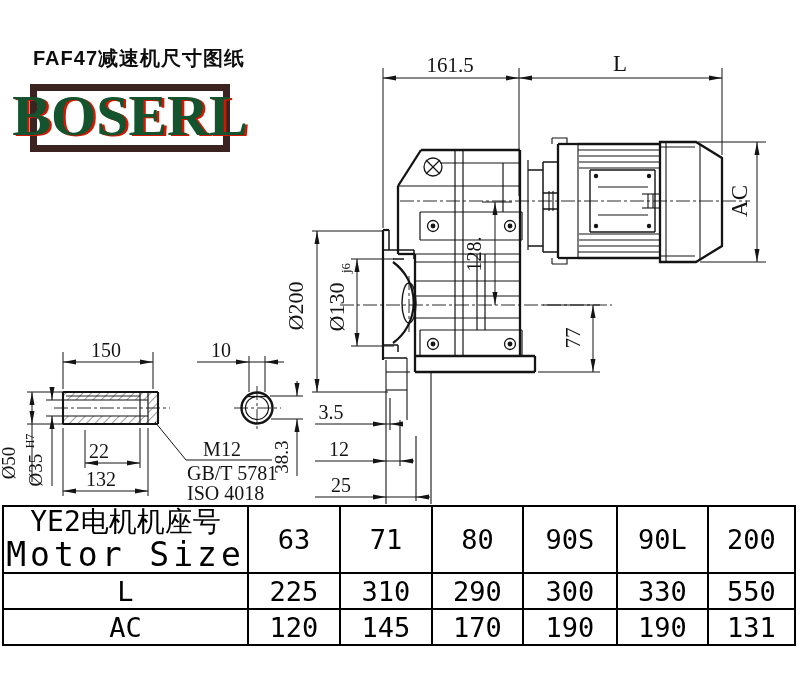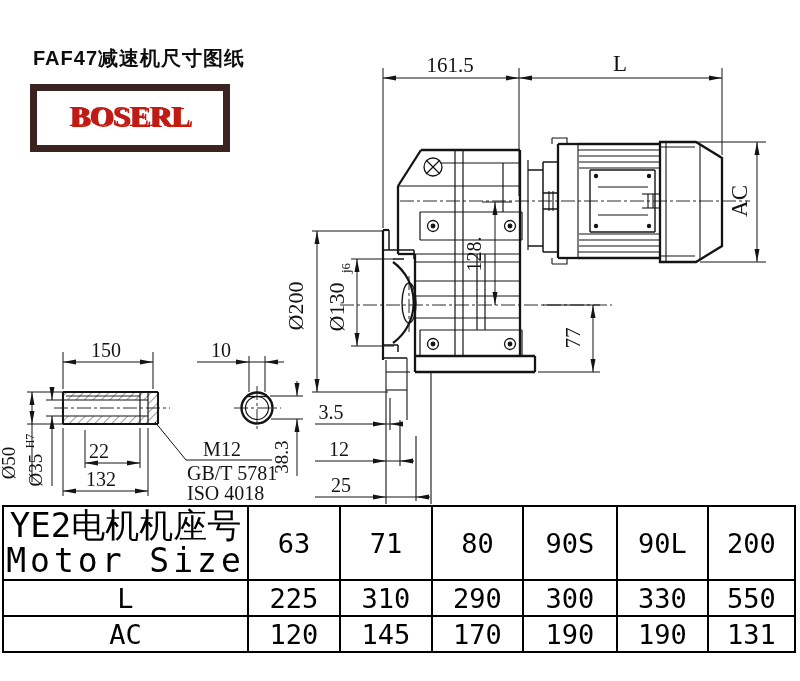--- a/index.html
+++ b/index.html
@@ -4,31 +4,31 @@
 <style>
   html,body{margin:0;padding:0;}
   body{width:800px;height:681px;position:relative;background:#ffffff;overflow:hidden;
        font-family:"Liberation Sans","DejaVu Sans",sans-serif;color:#111;}
   .title{position:absolute;left:33px;top:20px;font-size:20px;font-weight:bold;
          letter-spacing:1px;color:#0d0d0d;white-space:nowrap;margin-top:25px;}
   .logo{position:absolute;left:30px;top:84px;width:182px;height:46px;
         border:7px solid #3b2320;background:#fff;padding:2px 2px 6px 2px;
         display:flex;align-items:center;justify-content:center;}
   .logo-text{font-family:"Liberation Serif","DejaVu Serif",serif;font-weight:bold;
-             font-size:30px;color:#b91c1c;line-height:1;
+             font-size:58px;color:#14532d;line-height:1;
              text-shadow:2.5px 1px 0 #d41700;}
   svg.drawing{position:absolute;left:0;top:0;}
   svg text{font-family:"Liberation Serif","DejaVu Serif",serif;fill:#141414;}
   table.sizes{position:absolute;left:2px;top:505px;width:792px;border-collapse:collapse;
               table-layout:fixed;background:#fff;}
   table.sizes td{border:2px solid #000;text-align:center;vertical-align:middle;
                  font-family:"DejaVu Sans Mono","DejaVu Sans",monospace;
                  font-size:27px;color:#000;padding:0;}
   tr.hdr{height:62px;} tr.row{height:36px;}
-  .hdr-cn{font-size:34px;line-height:1.1;}
+  .hdr-cn{font-size:28px;line-height:1.1;}
   .hdr-en{font-size:33px;letter-spacing:4px;line-height:1.05;}
 </style>
 </head>
 <body>
 
 <div class="title">FAF47减速机尺寸图纸</div>
 
 <div class="logo">
   <span class="logo-text">BOSERL</span>
 </div>

